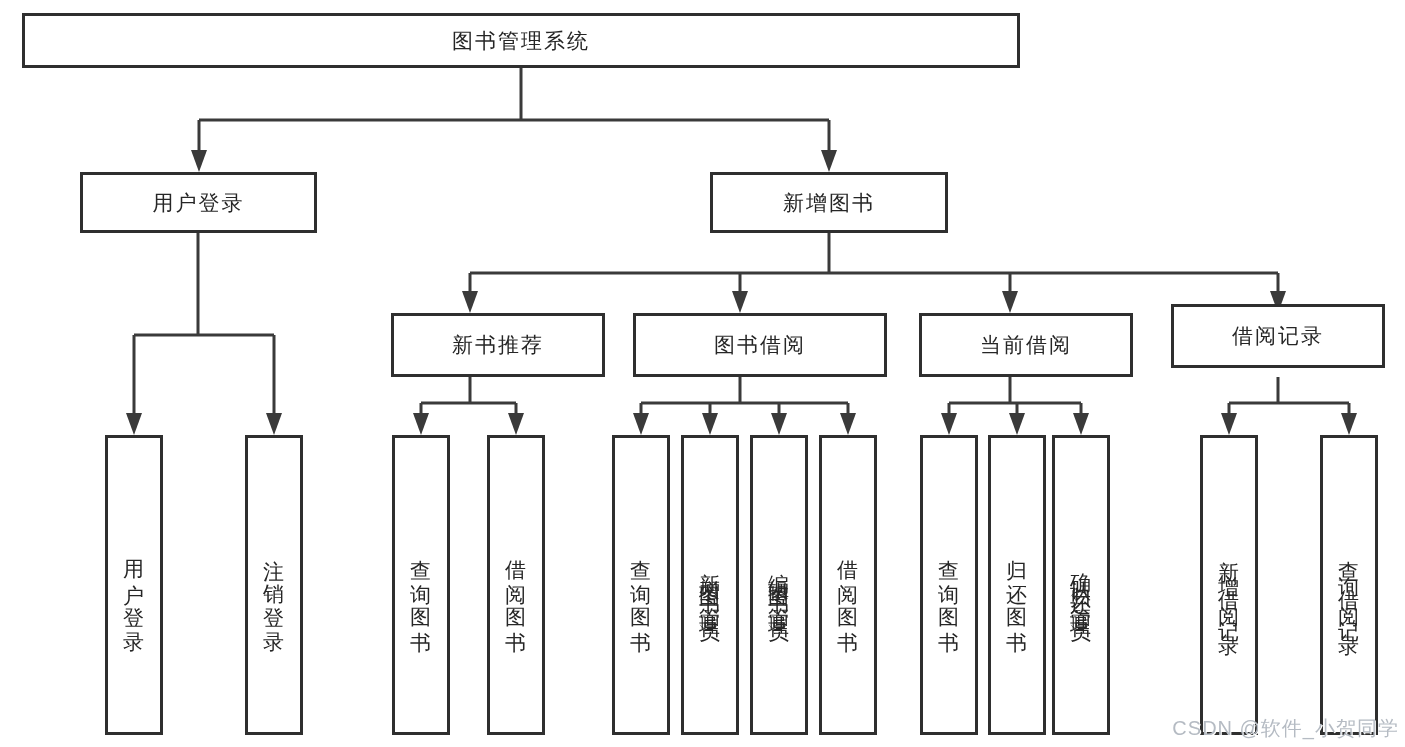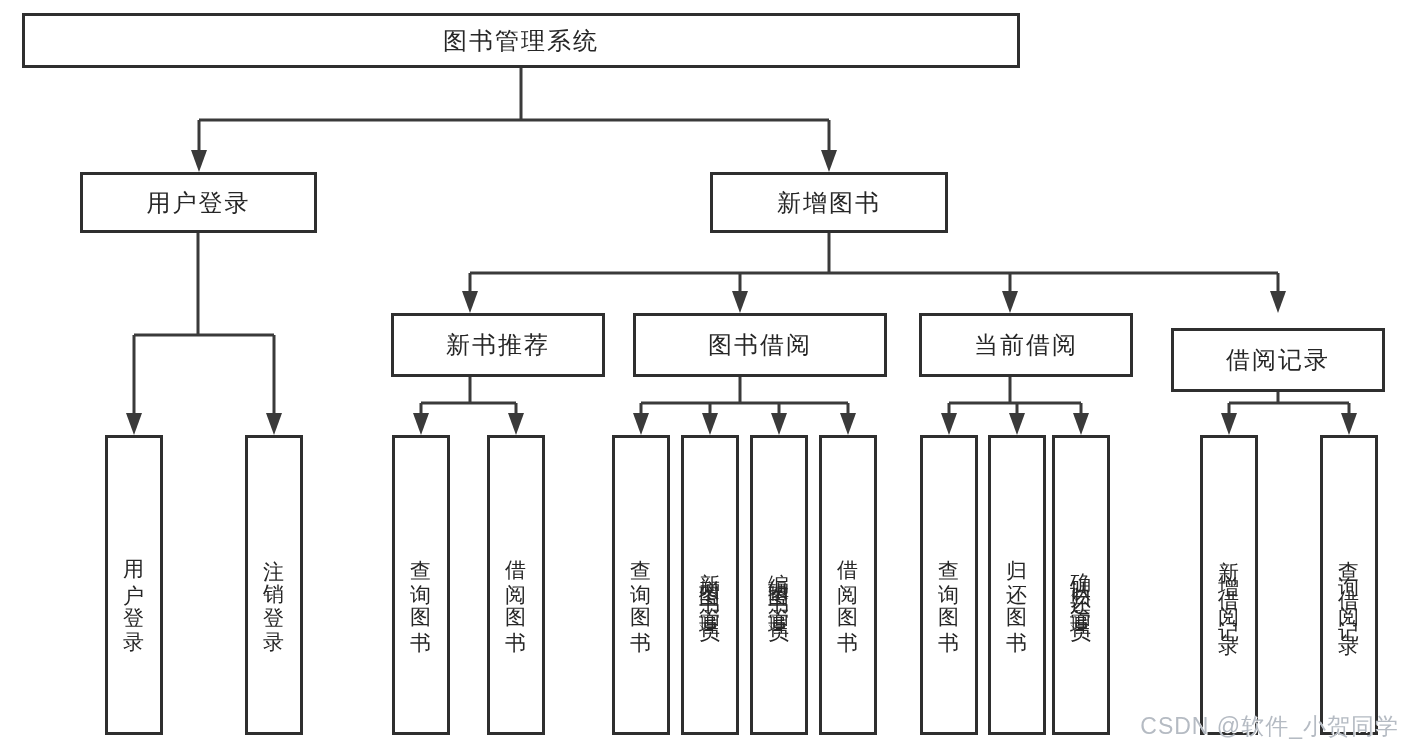--- a/index.html
+++ b/index.html
@@ -19,42 +19,42 @@
   .box {
     position: absolute;
     box-sizing: border-box;
     background: #ffffff;
     border: 3px solid #2f2f2f;
     display: flex;
     align-items: center;
     justify-content: center;
   }
   .box.h span {
-    font-size: 24px;
+    font-size: 21px;
     letter-spacing: 2px;
     white-space: nowrap;
     color: #262626;
     text-align: right;
   }
   .box.v .vtext {
     writing-mode: vertical-rl;
     font-size: 21px;
     line-height: 1;
     white-space: nowrap;
     color: #262626;
   }
   .ls4 { letter-spacing: 24px; padding-top: 12px; }
   .ls6 { letter-spacing: 15px; padding-top: 8px; }
   .ls9 { letter-spacing: 7px;  padding-top: 4px; }
 
   .watermark {
     position: absolute;
     right: 6px;
     bottom: 5px;
-    font-size: 23px;
+    font-size: 20px;
     color: #b5bbc3;
     letter-spacing: 1px;
     white-space: nowrap;
     text-shadow: 1px 1px 0 #ffffff;
     pointer-events: none;
   }
 </style>
 </head>
 <body>
 
@@ -109,21 +109,21 @@
 
   <div class="box h" style="left:363px; top:313px; width:214px; height:64px;margin-left:28px;">
     <span>新书推荐</span>
   </div>
   <div class="box h" style="left:633px; top:313px; width:254px; height:64px;">
     <span>图书借阅</span>
   </div>
   <div class="box h" style="left:903px; top:313px; width:214px; height:64px;margin-left:16px;">
     <span>当前借阅</span>
   </div>
-  <div class="box h" style="left:1171px; top:328px; width:214px; height:64px;">
+  <div class="box h" style="left:1171px; top:304px; width:214px; height:64px;">
     <span>借阅记录</span>
   </div>
 
   <div class="box v" style="left:105px; top:435px; width:58px; height:300px;">
     <span class="vtext ls4">用户登录</span>
   </div>
   <div class="box v" style="left:245px; top:435px; width:58px; height:300px;">
     <span class="vtext ls4">注销登录</span>
   </div>
 

